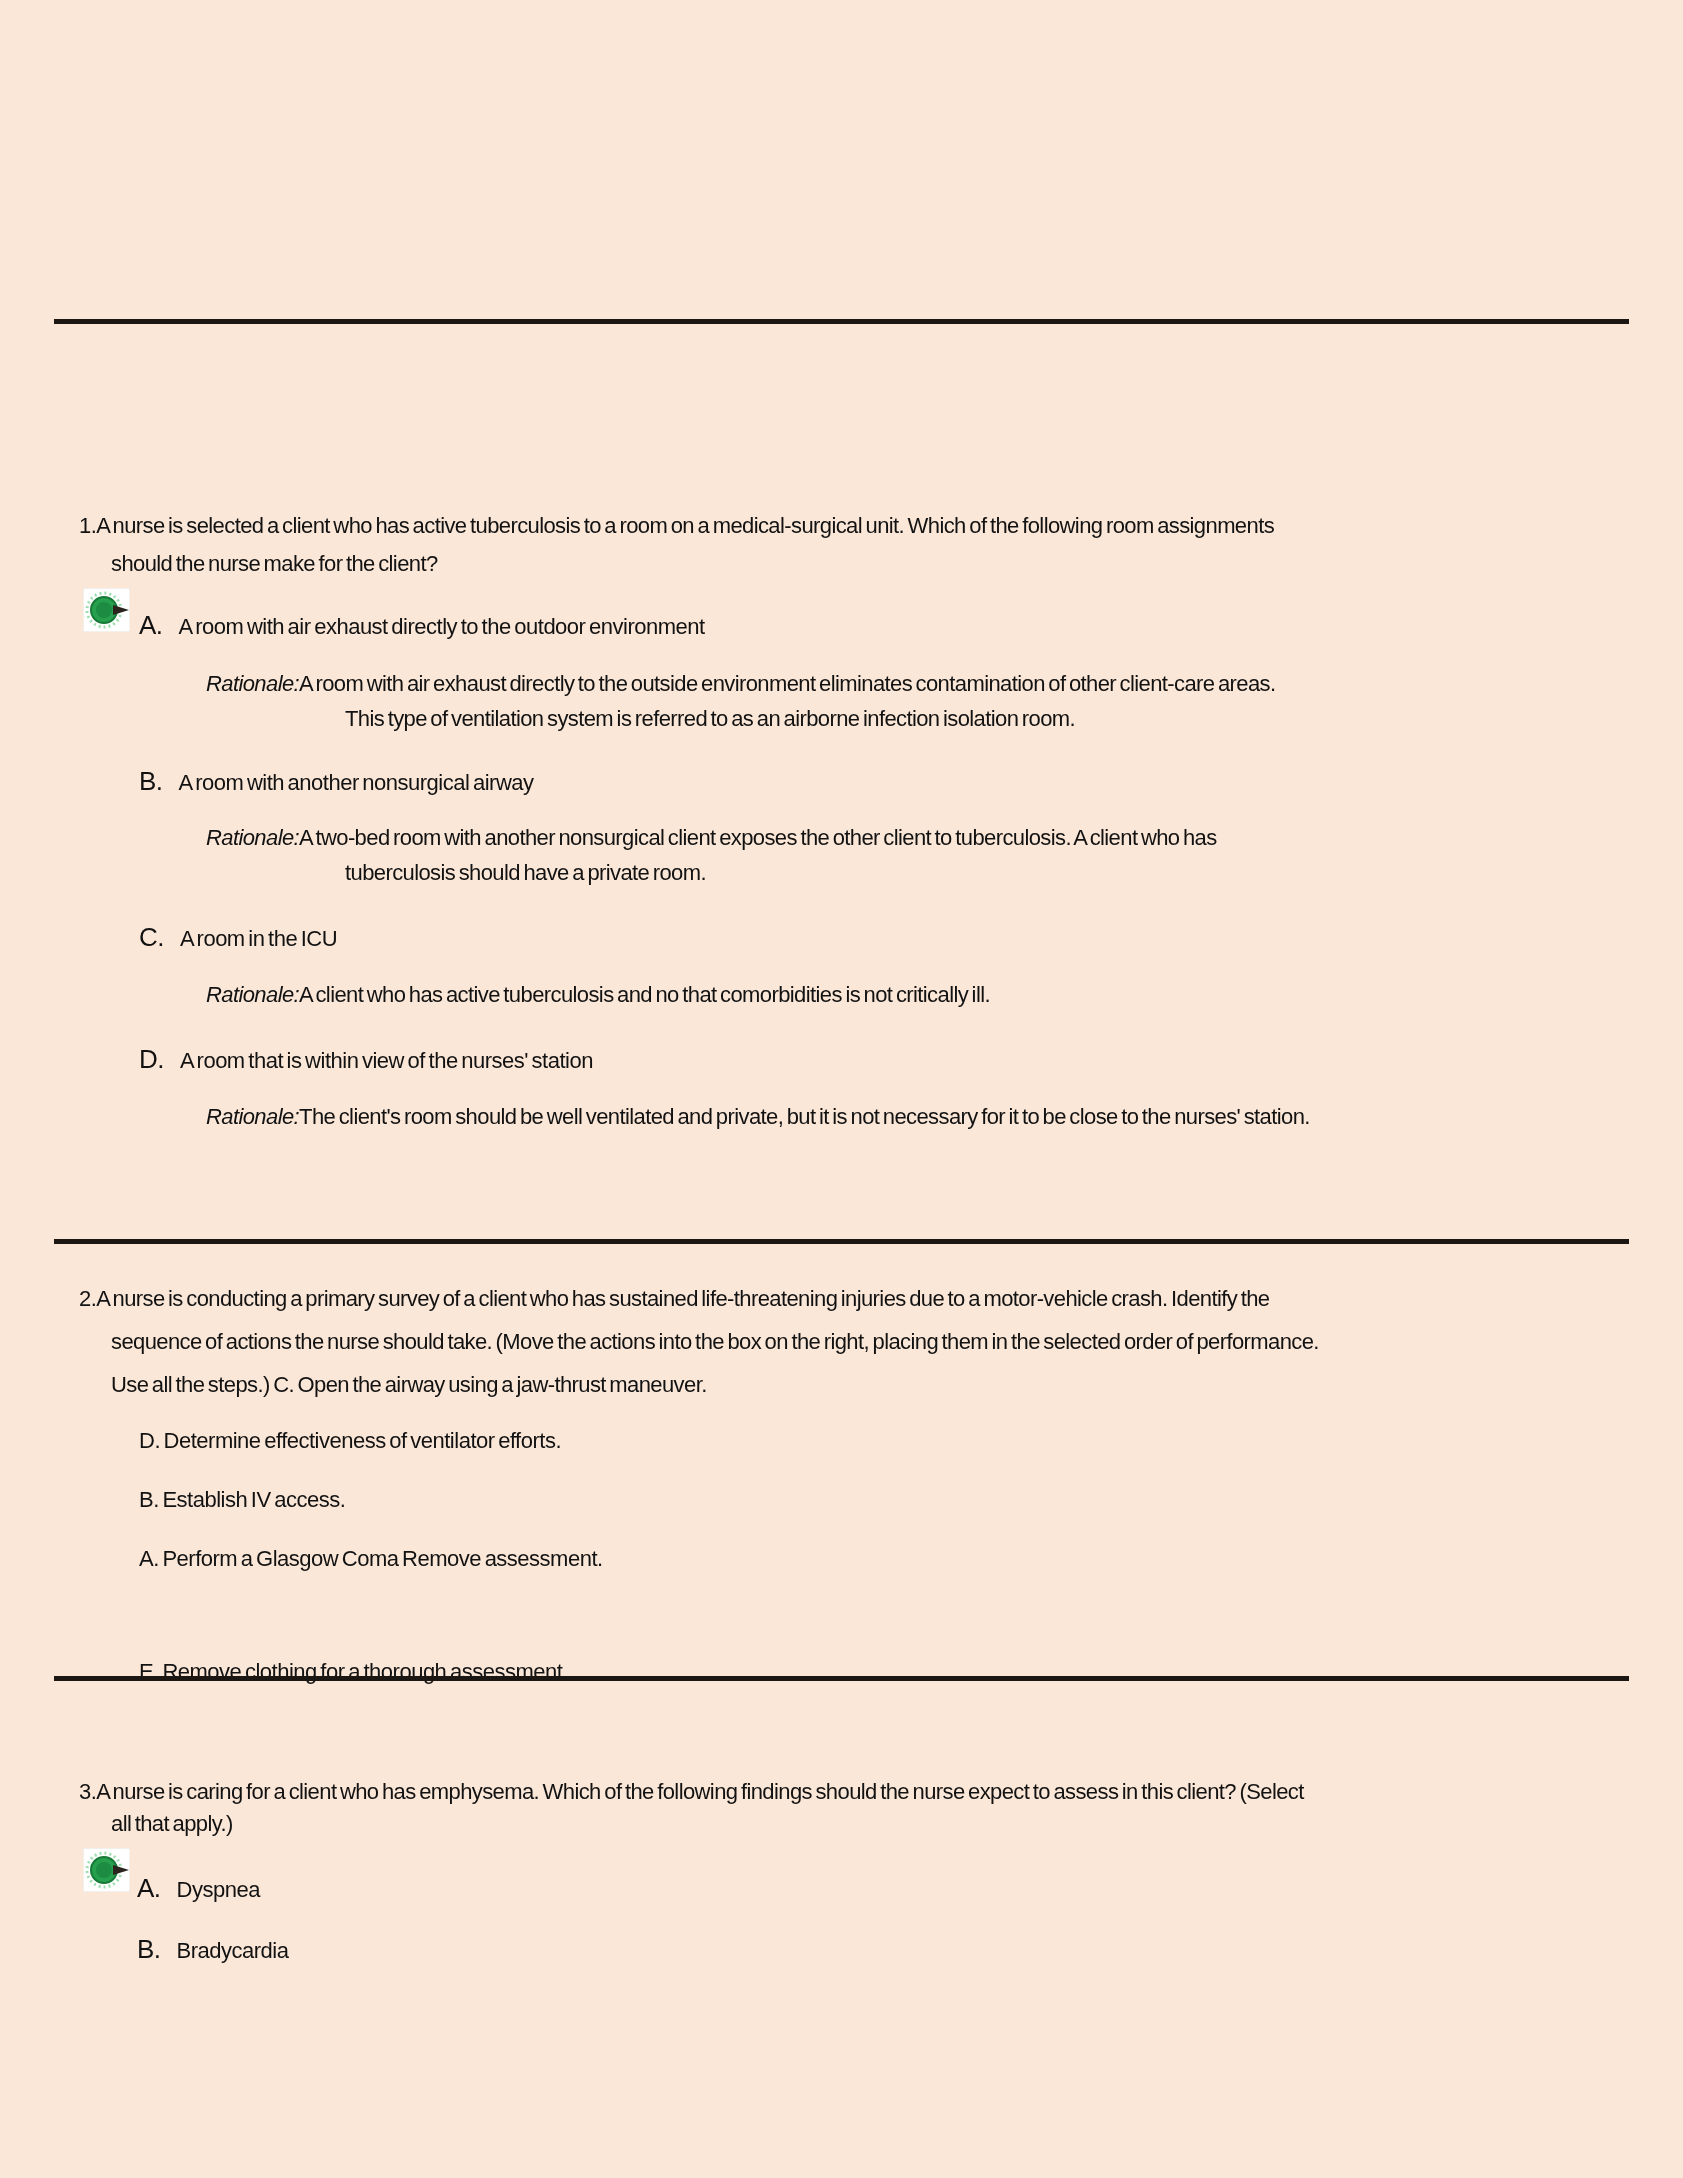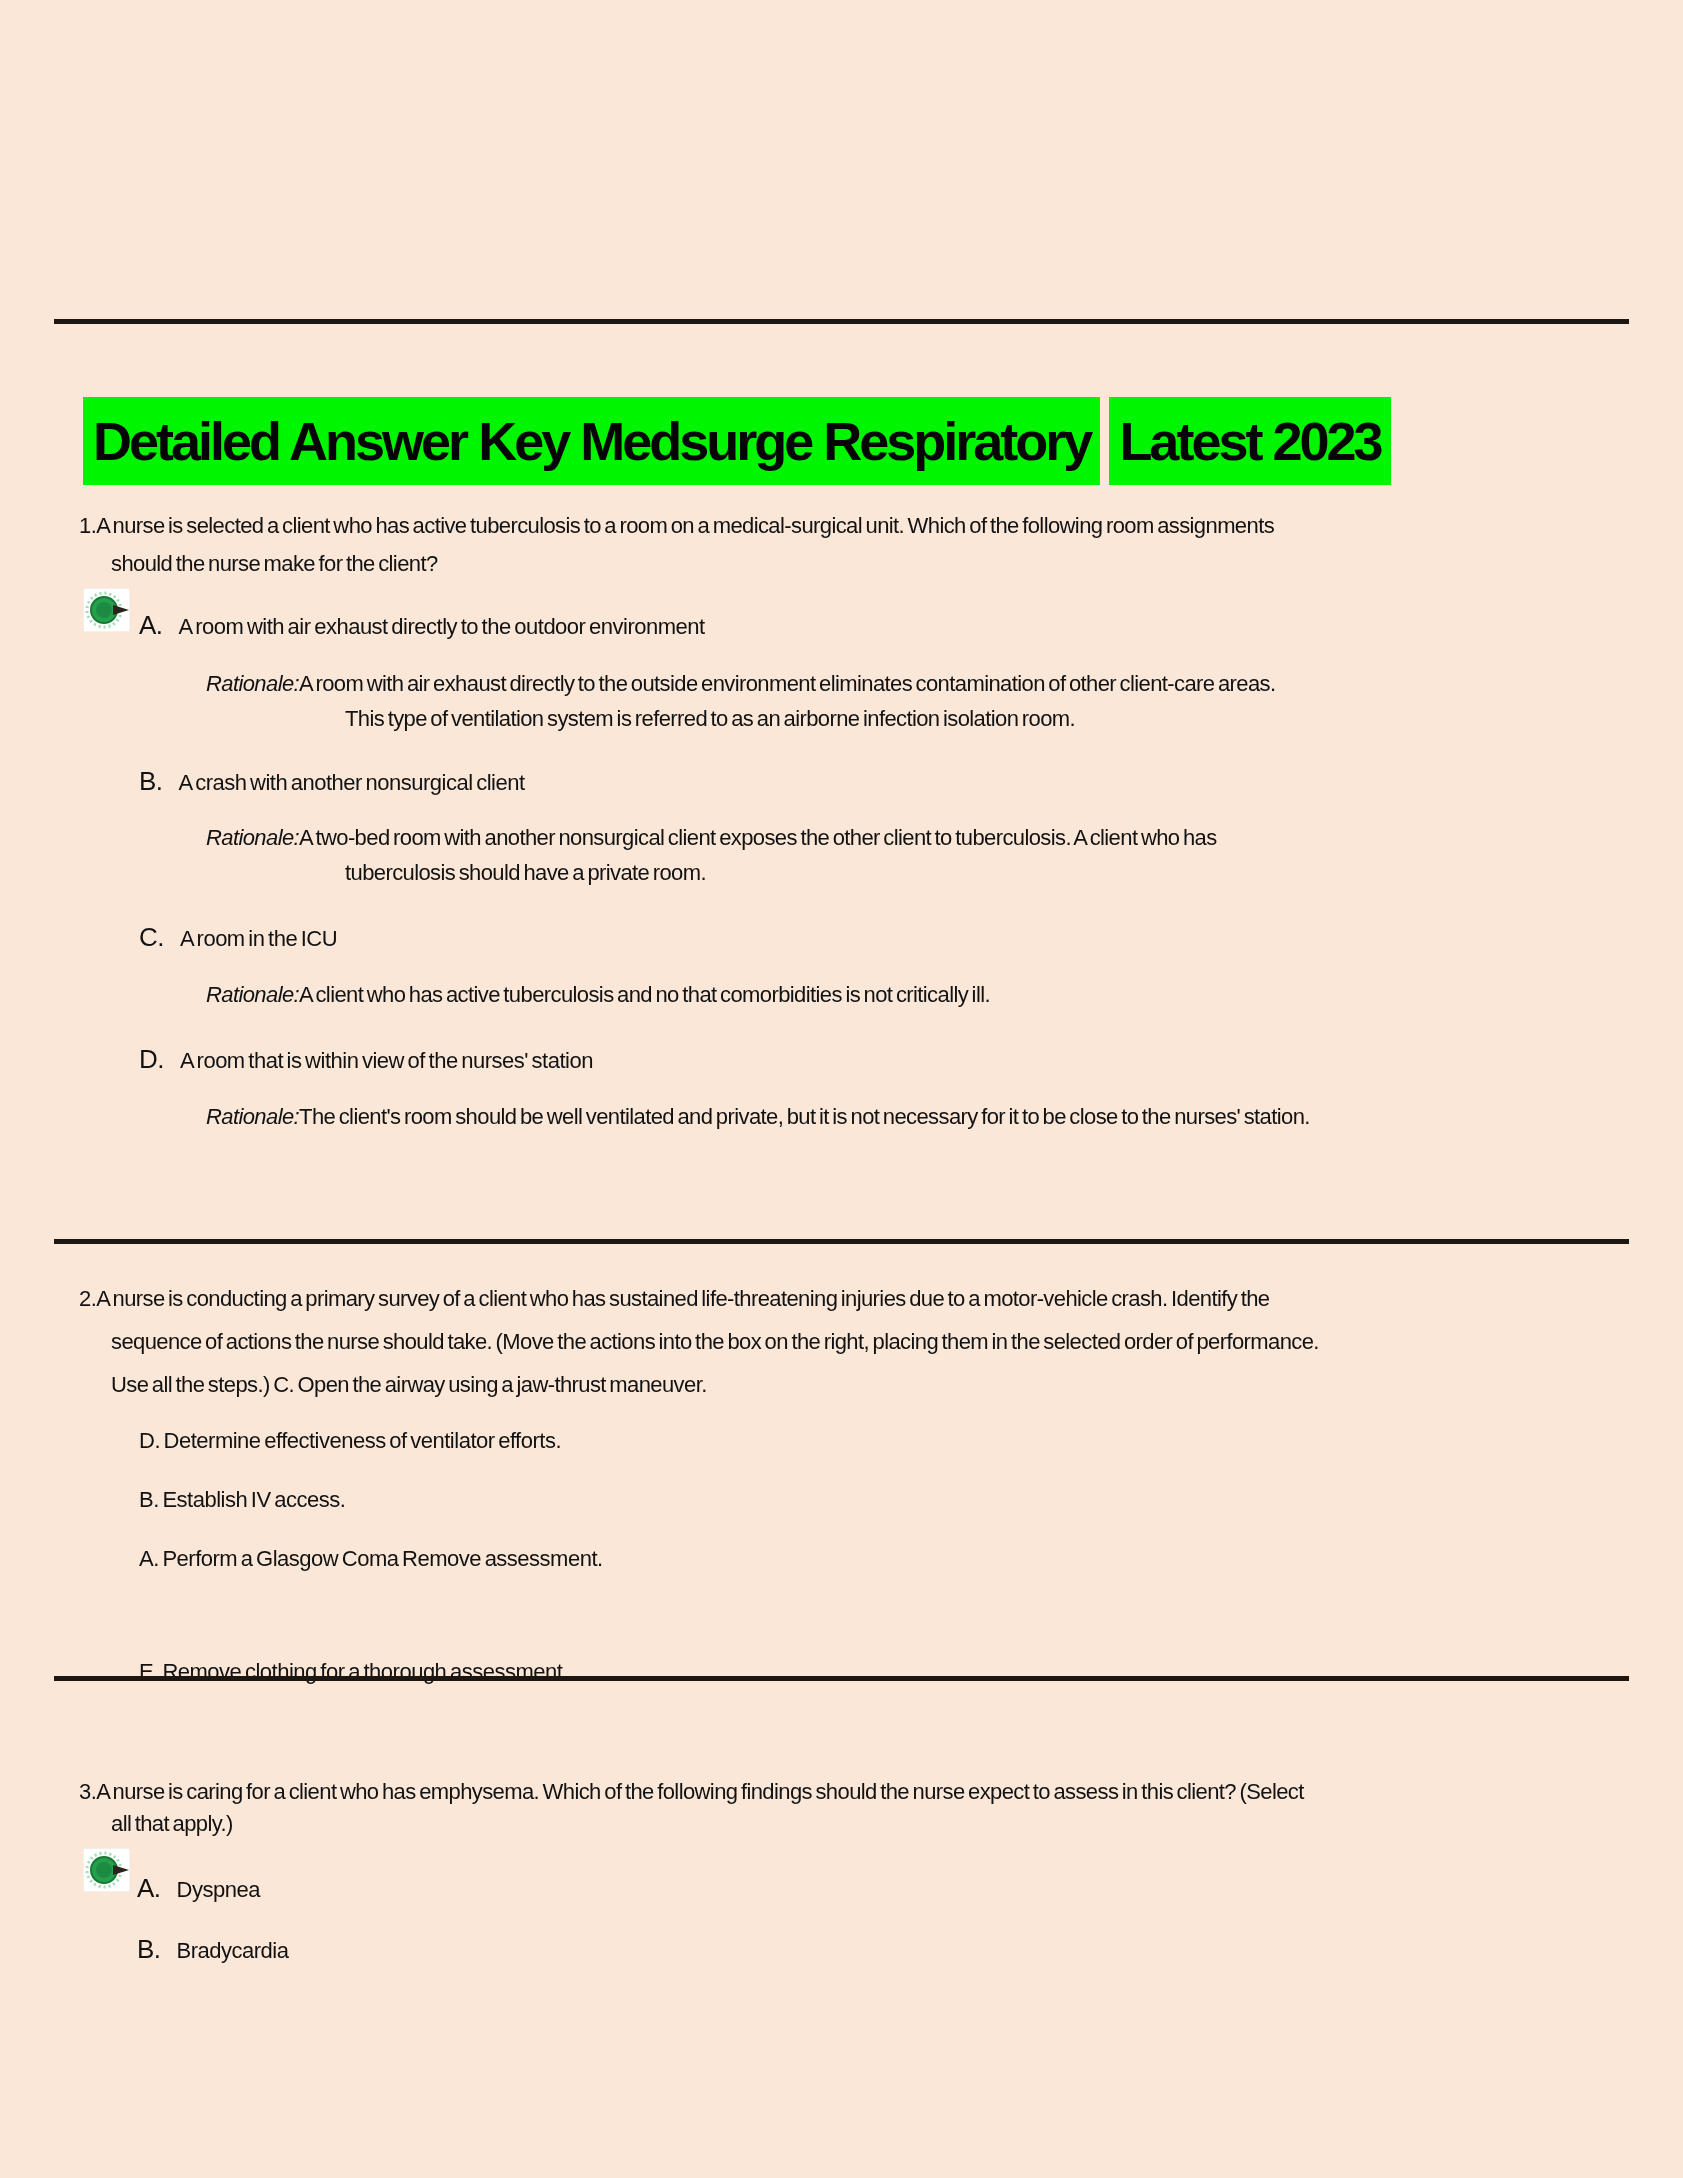--- a/index.html
+++ b/index.html
@@ -30,41 +30,40 @@
   .icon{position:absolute;width:47px;height:44px;}
   .icon svg{display:block;}
 </style>
 </head>
 <body>
 
 <div class="page">
 
   <div class="rule" style="top:319px"></div>
 
-  <h1 class="title"><span class="hl">Detailed Answer Key Medsurge Respiratory</span><span class="hl">Latest 2023</span></h1>
 
   <p class="q hang" style="top:507px;line-height:38px"><span>1.</span><span class="pre">A nurse is selected a client who has active tuberculosis to a room on a medical-surgical unit. Which of the following room assignments
 should the nurse make for the client?</span></p>
 
   <div class="icon" style="left:83px;top:588px">
     <svg width="47" height="44" viewBox="0 0 47 44" xmlns="http://www.w3.org/2000/svg">
       <rect x="0" y="0" width="47" height="44" fill="#ffffff" stroke="#e8e0d8" stroke-width="1"></rect>
       <circle cx="21" cy="22" r="17" fill="none" stroke="#9edfb2" stroke-width="3" stroke-dasharray="2 3"></circle>
       <circle cx="21" cy="22" r="13" fill="#27a04e" stroke="#157a36" stroke-width="2"></circle>
       <circle cx="21" cy="22" r="8" fill="#1d8c42"></circle>
       <polygon points="30,17 46,22 30,27" fill="#2a241e"></polygon>
     </svg>
   </div>
 
   <p class="opt" style="left:139px;top:610px"><span class="optletter">A.</span><span class="opttext">A room with air exhaust directly to the outdoor environment</span></p>
 
   <p class="rat" style="top:666px"><i class="rlabel">Rationale:</i><span class="pre">A room with air exhaust directly to the outside environment eliminates contamination of other client-care areas.
 This type of ventilation system is referred to as an airborne infection isolation room.</span></p>
 
-  <p class="opt" style="left:139px;top:766px"><span class="optletter">B.</span><span class="opttext">A crash with another nonsurgical client</span></p>
+  <p class="opt" style="left:139px;top:766px"><span class="optletter">B.</span><span class="opttext">A room with another nonsurgical airway</span></p>
 
   <p class="rat" style="top:820px"><i class="rlabel">Rationale:</i><span class="pre">A two-bed room with another nonsurgical client exposes the other client to tuberculosis. A client who has
 tuberculosis should have a private room.</span></p>
 
   <p class="opt" style="left:139px;top:922px"><span class="optletter">C.</span><span class="opttext">A room in the ICU</span></p>
 
   <p class="rat" style="top:977px"><i class="rlabel">Rationale:</i><span class="pre">A client who has active tuberculosis and no that comorbidities is not critically ill.</span></p>
 
   <p class="opt" style="left:139px;top:1044px"><span class="optletter">D.</span><span class="opttext">A room that is within view of the nurses' station</span></p>
 

